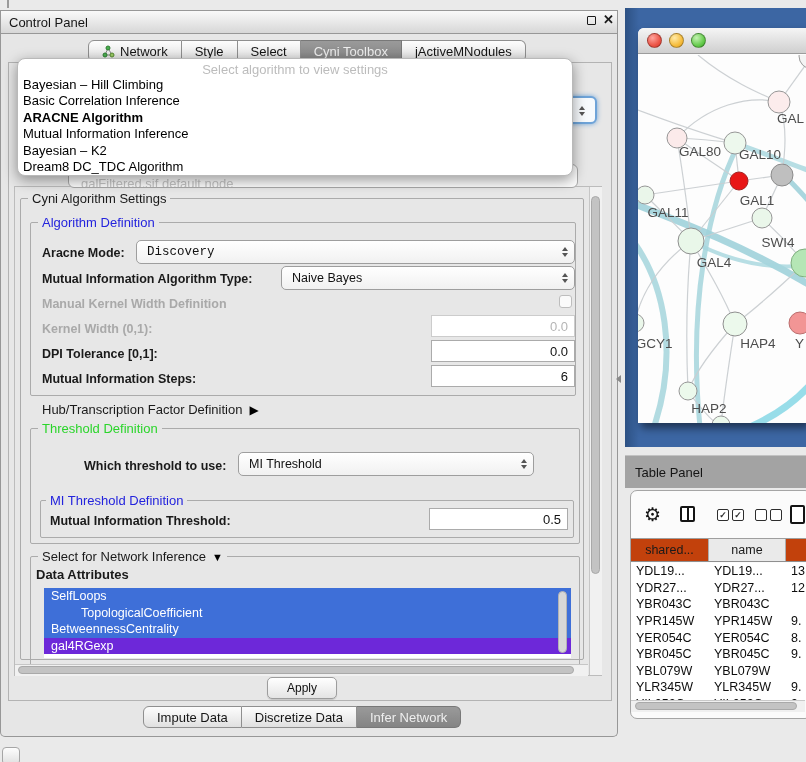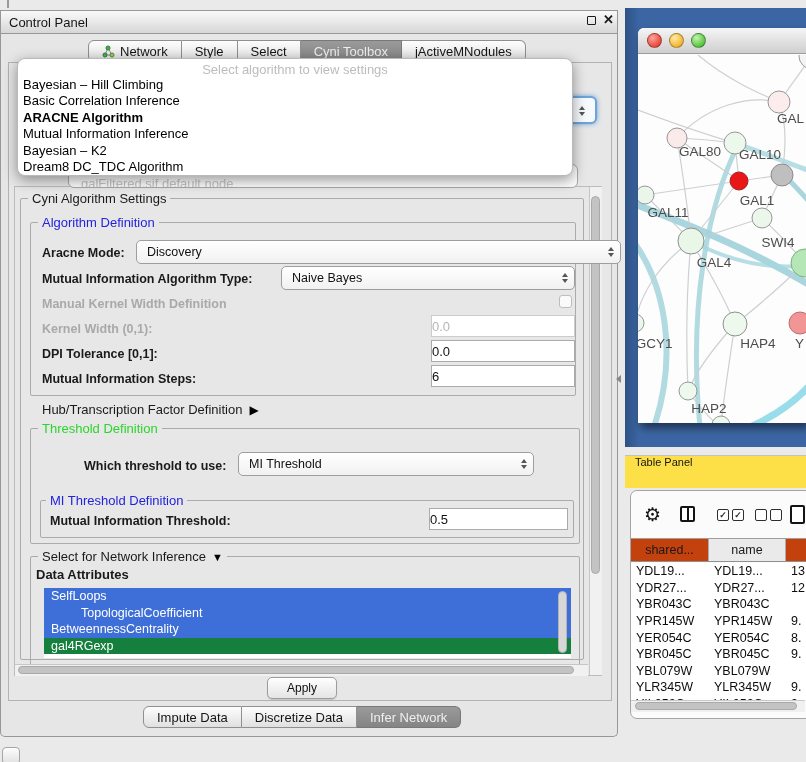--- a/index.html
+++ b/index.html
@@ -42,21 +42,21 @@
   .plain{font-size:13px;color:#1a1a1a;white-space:nowrap;}
 
   .combo{background:linear-gradient(#ffffff,#f1f1f1);border:1px solid #9e9e9e;border-radius:5px;
     display:flex;align-items:center;font-size:12.5px;padding-left:10px;color:#111;}
   .stepper{margin-left:auto;margin-right:6px;display:flex;flex-direction:column;align-items:center;}
   .arr-up{width:0;height:0;border-left:3.5px solid transparent;border-right:3.5px solid transparent;
     border-bottom:4.5px solid #555;margin-bottom:2px;}
   .arr-dn{width:0;height:0;border-left:3.5px solid transparent;border-right:3.5px solid transparent;
     border-top:4.5px solid #555;}
   .field{background:#fff;border:1px solid #ababab;display:flex;align-items:center;
-    padding-right:6px;font-size:13px;color:#111;}
+    justify-content:flex-end;padding-right:6px;font-size:13px;color:#111;}
   .field.dis{color:#b5b5b5;border-color:#cccccc;}
   .mac-checkbox{width:13px;height:13px;border:1px solid #bdbdbd;border-radius:3px;background:#fafafa;}
 
   
   .popup{left:17px;top:58px;width:556px;height:118px;background:#fff;border:1px solid #b9b9b9;
     border-radius:8px;box-shadow:0 4px 14px rgba(0,0,0,.4);z-index:50;padding-top:3px;overflow:hidden;}
   .prompt{text-align:center;color:#bcbcbc;font-size:13px;height:15px;line-height:15px;}
   .pitem{height:16.4px;line-height:16.4px;font-size:13px;padding-left:5px;color:#000;white-space:nowrap;}
   .pitem.b{font-weight:bold;}
   .ghost-combo{left:68px;top:164px;width:510px;height:24px;border:1px solid #a8a8a8;border-radius:6px;
@@ -83,22 +83,22 @@
     display:flex;align-items:center;padding-left:9px;gap:7px;}
   .tl{width:13px;height:13px;border-radius:50%;border:1px solid rgba(0,0,0,.3);}
   .tl.red{background:radial-gradient(circle at 35% 30%,#ffa49d,#ec5648 60%,#d8362a);}
   .tl.yellow{background:radial-gradient(circle at 35% 30%,#ffeaa8,#f6bd3e 60%,#dd9d20);}
   .tl.green{background:radial-gradient(circle at 35% 30%,#c4f2b2,#67cc4e 60%,#3ba327);}
   .net-canvas{left:638px;top:55px;width:168px;height:368px;overflow:hidden;}
   .splitter-grip{left:616px;top:375px;width:0;height:0;border-top:4px solid transparent;
     border-bottom:4px solid transparent;border-right:5px solid #8a8a8a;}
 
   
-  .tp-bar{left:625px;top:455px;width:181px;height:33px;background:#fde047;border-top:1px solid #c2c2c2;
-    display:flex;align-items:flex-start;font-size:11px;color:#151515;}
+  .tp-bar{left:625px;top:455px;width:181px;height:33px;background:#a3a3a3;border-top:1px solid #c2c2c2;
+    display:flex;align-items:center;font-size:13px;color:#151515;}
   .tp-outer{left:630px;top:490px;width:182px;height:229px;background:#fbfbfb;border:1px solid #a5a5a5;border-radius:7px;}
   .tp-toolbar{left:631px;top:496px;width:175px;height:40px;}
   .gear{font-size:19px;color:#141414;line-height:1;}
   .cols-icon{width:15px;height:16px;border:2px solid #141414;border-radius:2px;background:
     linear-gradient(#141414,#141414) center/2px 100% no-repeat,#fff;}
   .cb{width:10px;height:10px;border:1.6px solid #2e2e2e;border-radius:2px;background:#fff;
     display:flex;align-items:center;justify-content:center;font-size:9px;font-weight:bold;color:#2e2e2e;line-height:1;}
   .pair{display:flex;gap:3px;}
   .page-icon{width:15px;height:19px;border:2px solid #141414;border-radius:2px;background:#fff;}
   .thead{left:631px;top:538px;width:200px;height:24px;display:grid;grid-template-columns:78px 77px 60px;
@@ -185,21 +185,21 @@
   <div class="abs vscroll"></div>
   <div class="abs vthumb"></div>
 
   <div class="abs fs" style="left:20px;top:198px;width:564px;height:462px;"></div>
   <span class="abs fs-title" style="left:28px;top:191px;">Cyni Algorithm Settings</span>
 
   <div class="abs fs" style="left:30px;top:222px;width:546px;height:174px;"></div>
   <span class="abs fs-title t-blue" style="left:38px;top:215px;">Algorithm Definition</span>
 
   <span class="abs lbl" style="left:42px;top:246px;">Aracne Mode:</span>
-  <div class="abs combo" style="left:136px;top:240px;width:485px;height:24px;">
+  <div class="abs combo" style="left:136px;top:240px;width:439px;height:24px;font-family:Liberation Mono, monospace;">
     <span>Discovery</span>
     <div class="stepper">
         <div class="arr-up"></div>
         <div class="arr-dn"></div>
       </div>
   </div>
 
   <span class="abs lbl" style="left:42px;top:272px;">Mutual Information Algorithm Type:</span>
   <div class="abs combo" style="left:281px;top:266px;width:294px;height:24px;gap:45px;">
     <span>Naive Bayes</span>
@@ -256,21 +256,21 @@
   <div class="abs fs-title" style="left:38px;top:549px;display:flex;align-items:center;gap:6px;">
     <span>Select for Network Inference</span>
     <span style="font-size:11px;color:#000;">▼</span>
   </div>
   <span class="abs lbl" style="left:36px;top:567px;font-size:13px;">Data Attributes</span>
 
   <div class="abs attr-list" id="attrList">
       <div class="attr-item" style="background: rgb(62, 111, 216);">SelfLoops</div>
       <div class="attr-item" style="background: rgb(62, 111, 216); padding-left: 37px;">TopologicalCoefficient</div>
       <div class="attr-item" style="background: rgb(62, 111, 216);">BetweennessCentrality</div>
-      <div class="attr-item" style="background: #15803d;">gal4RGexp</div>
+      <div class="attr-item" style="background: #6d28d9;">gal4RGexp</div>
     </div>
   <div class="abs list-vthumb"></div>
 
   <div class="abs hscroll"></div>
   <div class="abs hthumb"></div>
 
   <div class="abs apply-btn">
     <span>Apply</span>
   </div>
 

